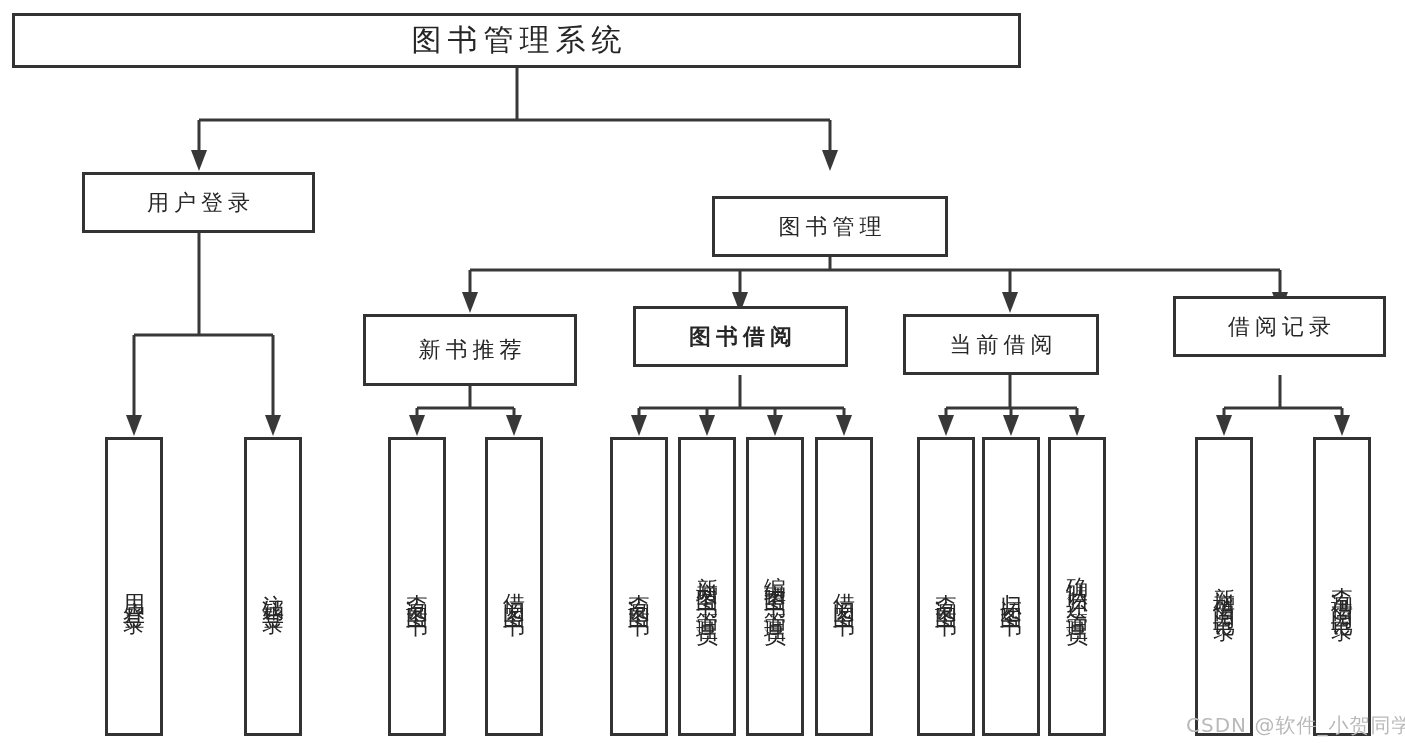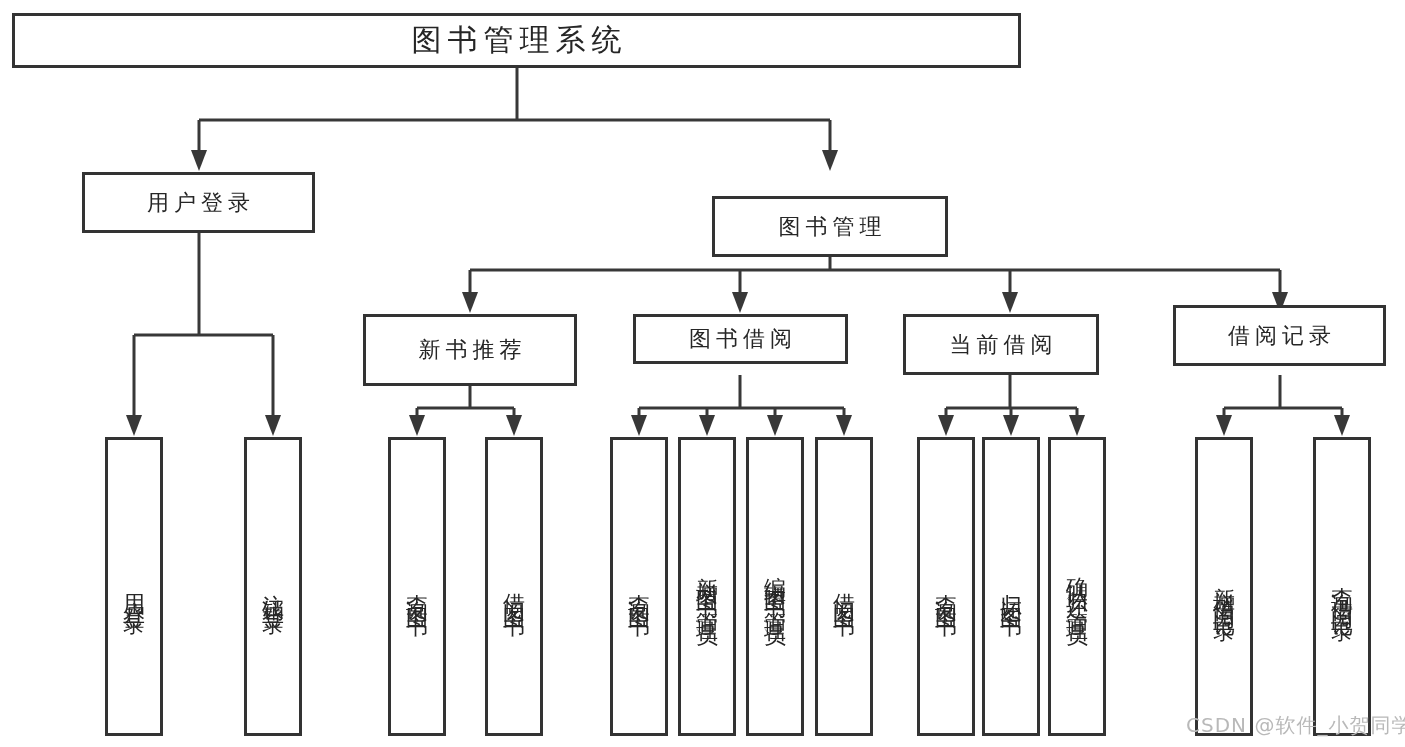--- a/index.html
+++ b/index.html
@@ -95,23 +95,23 @@
       <polygon points="1334,415 1350,415 1342,436"></polygon>
     </g>
   </svg>
 
   <div class="node root-node" style="left:12px; top:13px; width:1009px; height:55px;">图书管理系统</div>
 
   <div class="node h-node" style="left:82px; top:172px; width:233px; height:61px;">用户登录</div>
   <div class="node h-node" style="left:712px; top:172px; width:236px; height:61px;margin-top:24px;">图书管理</div>
 
   <div class="node h-node" style="left:363px; top:314px; width:214px; height:72px;">新书推荐</div>
-  <div class="node h-node" style="left:633px; top:314px; width:215px; height:50px;">图书借阅</div>
+  <div class="node h-node" style="left:633px; top:306px; width:215px; height:61px;font-weight:bold;">图书借阅</div>
   <div class="node h-node" style="left:903px; top:314px; width:196px; height:61px;">当前借阅</div>
-  <div class="node h-node" style="left:1173px; top:305px; width:213px; height:61px;">借阅记录</div>
+  <div class="node h-node" style="left:1173px; top:296px; width:213px; height:61px;">借阅记录</div>
 
   <div class="node leaf-node" style="left:105px; top:437px; width:58px; height:299px;">用户登录</div>
   <div class="node leaf-node" style="left:244px; top:437px; width:58px; height:299px;">注销登录</div>
 
   <div class="node leaf-node" style="left:388px; top:437px; width:58px; height:299px;">查询图书</div>
   <div class="node leaf-node" style="left:485px; top:437px; width:58px; height:299px;">借阅图书</div>
 
   <div class="node leaf-node" style="left:610px; top:437px; width:58px; height:299px;">查询图书</div>
   <div class="node leaf-node" style="left:678px; top:437px; width:58px; height:299px;">新增图书（管理员）</div>
   <div class="node leaf-node" style="left:746px; top:437px; width:58px; height:299px;">编辑图书（管理员）</div>

